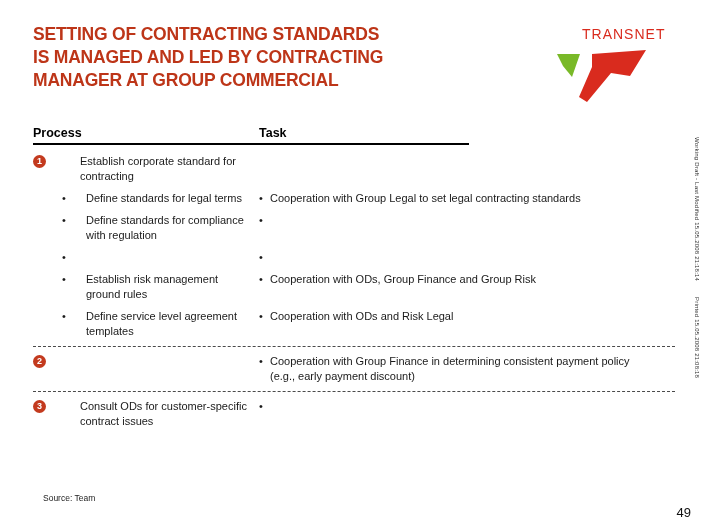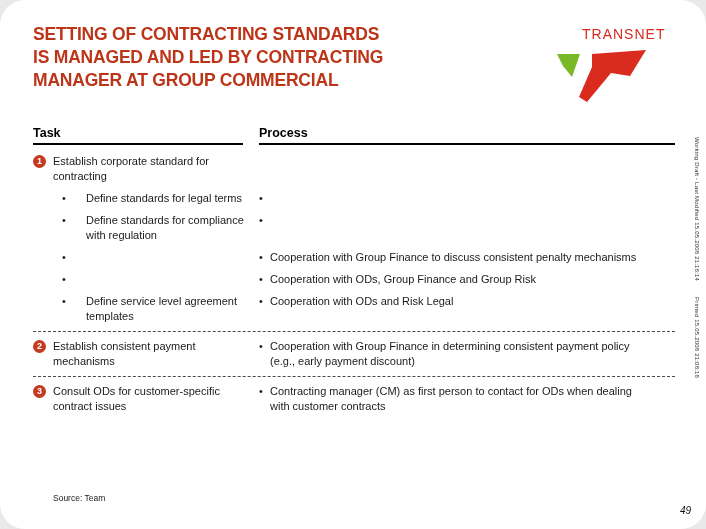--- a/index.html
+++ b/index.html
@@ -1,19 +1,19 @@
 <!DOCTYPE html>
 <html><head>
 <meta charset="utf-8">
 <style>
   html,body { margin:0; padding:0; background:#e9e9e9; }
   #slide {
     position:relative; width:706px; height:529px; margin:0 auto;
     background:#ffffff; overflow:hidden;
-    font-family:"Liberation Sans", sans-serif; color:#1a1a1a;border-radius:25px;
+    font-family:"Liberation Sans", sans-serif; color:#1a1a1a;
   }
 
   
   .title {
     position:absolute; left:33px; top:23px; width:460px;
     font-size:17.5px; line-height:23px; font-weight:700;
     color:#bd3518; white-space:pre-line; letter-spacing:-0.2px;
   }
 
   
@@ -31,40 +31,40 @@
   .th-process { border-bottom:2px solid #000; padding-bottom:3px; }
 
   .row { display:grid; grid-template-columns:226px 1fr; margin-bottom:7px; font-size:11px; line-height:15px; }
   .sec-head-1 { margin-top:9px; }
   .task-head { position:relative; padding-left:20px; }
   .badge {
     position:absolute; left:0; top:1px; width:13px; height:13px;
     border-radius:50%; background:#c33a1e; color:#fff;
     font-size:9px; font-weight:700; line-height:13px; text-align:center;
   }
-  .task-title { display:block; width:185px; }
+  .task-title { display:block; width:185px;margin-left:27px; }
   .t-bullet { margin-left:29px; display:flex; }
   .t-bullet .txt { width:160px;padding-left:13px; }
   .p-bullet { display:flex; }
   .p-bullet .txt { width:370px; }
   .dot { flex:0 0 auto; width:11px; }
 
   .divider { border:none; border-top:1px dashed #4a4a4a; margin:6px 0 7px 0; }
 
   
   .vtext {
     position:absolute; right:6px; writing-mode:vertical-rl;
     font-size:6px; letter-spacing:0.2px; color:#333; white-space:nowrap;
   }
   .vtext-1 { top:137px; }
   .vtext-2 { top:297px; }
 
   
-  .source { position:absolute; left:43px; top:493px; font-size:8.5px; color:#222;margin-left:10px; }
-  .page-num { position:absolute; right:15px; top:505px; font-size:10px; color:#111;font-style:italic; }
+  .source { position:absolute; left:43px; top:493px; font-size:8.5px; color:#222; }
+  .page-num { position:absolute; right:15px; top:505px; font-size:13px; color:#111; }
 </style>
 </head>
 <body>
 
 <div id="slide">
 
   <div class="title">SETTING OF CONTRACTING STANDARDS
 IS MANAGED AND LED BY CONTRACTING
 MANAGER AT GROUP COMMERCIAL</div>
 
@@ -72,68 +72,69 @@
     <div class="wordmark">TRANSNET</div>
     <svg class="mark" viewBox="0 0 96 58" xmlns="http://www.w3.org/2000/svg">
       <polygon points="1,8 24,8 16,31 7,20" fill="#79b928"></polygon>
       <polygon points="36,8 90,4 74,30 55,27 31,56 23,51 36,21" fill="#d92b1e"></polygon>
     </svg>
   </div>
 
   <div class="content">
 
     <div class="hdr-row">
+      <div class="th th-process">Process</div>
       <div class="th">
         <div class="th-task-inner">Task</div>
       </div>
-      <div class="th th-process">Process</div>
     </div>
 
     <div>
       <div class="row sec-head-1">
         <div class="task-head">
           <span class="badge">1</span>
           <span class="task-title">Establish corporate standard for contracting</span>
         </div>
         <div></div>
       </div>
 
       <div class="row">
         <div class="t-bullet">
           <span class="dot">•</span>
           <span class="txt">Define standards for legal terms</span>
         </div>
         <div class="p-bullet">
           <span class="dot">•</span>
+          <span class="txt">Cooperation with Group Legal to set legal contracting standards</span>
         </div>
       </div>
 
       <div class="row">
         <div class="t-bullet">
           <span class="dot">•</span>
           <span class="txt">Define standards for compliance with regulation</span>
         </div>
         <div class="p-bullet">
           <span class="dot">•</span>
         </div>
       </div>
 
       <div class="row">
         <div class="t-bullet">
           <span class="dot">•</span>
         </div>
         <div class="p-bullet">
           <span class="dot">•</span>
-          <span class="txt">Cooperation with Group Finance to discuss consistent penalty mechanisms</span>
         </div>
       </div>
 
       <div class="row">
         <div class="t-bullet">
           <span class="dot">•</span>
+          <span class="txt">Establish risk management ground rules</span>
         </div>
         <div class="p-bullet">
           <span class="dot">•</span>
           <span class="txt">Cooperation with ODs, Group Finance and Group Risk</span>
         </div>
       </div>
 
       <div class="row">
         <div class="t-bullet">
           <span class="dot">•</span>
@@ -144,38 +145,36 @@
           <span class="txt">Cooperation with ODs and Risk Legal</span>
         </div>
       </div>
     </div>
 
     <hr class="divider">
 
     <div class="row">
       <div class="task-head">
         <span class="badge">2</span>
-        <span class="task-title">Establish consistent payment mechanisms</span>
       </div>
       <div class="p-bullet">
         <span class="dot">•</span>
         <span class="txt">Cooperation with Group Finance in determining consistent payment policy (e.g., early payment discount)</span>
       </div>
     </div>
 
     <hr class="divider">
 
     <div class="row">
       <div class="task-head">
         <span class="badge">3</span>
         <span class="task-title">Consult ODs for customer-specific contract issues</span>
       </div>
       <div class="p-bullet">
         <span class="dot">•</span>
-        <span class="txt">Contracting manager (CM) as first person to contact for ODs when dealing with customer contracts</span>
       </div>
     </div>
 
   </div>
 
   <div class="vtext vtext-1">Working Draft - Last Modified 15.05.2008 21:18:14</div>
   <div class="vtext vtext-2">Printed 15.05.2008 21:08:18</div>
 
   <div class="source">Source: Team</div>
   <div class="page-num">49</div>

